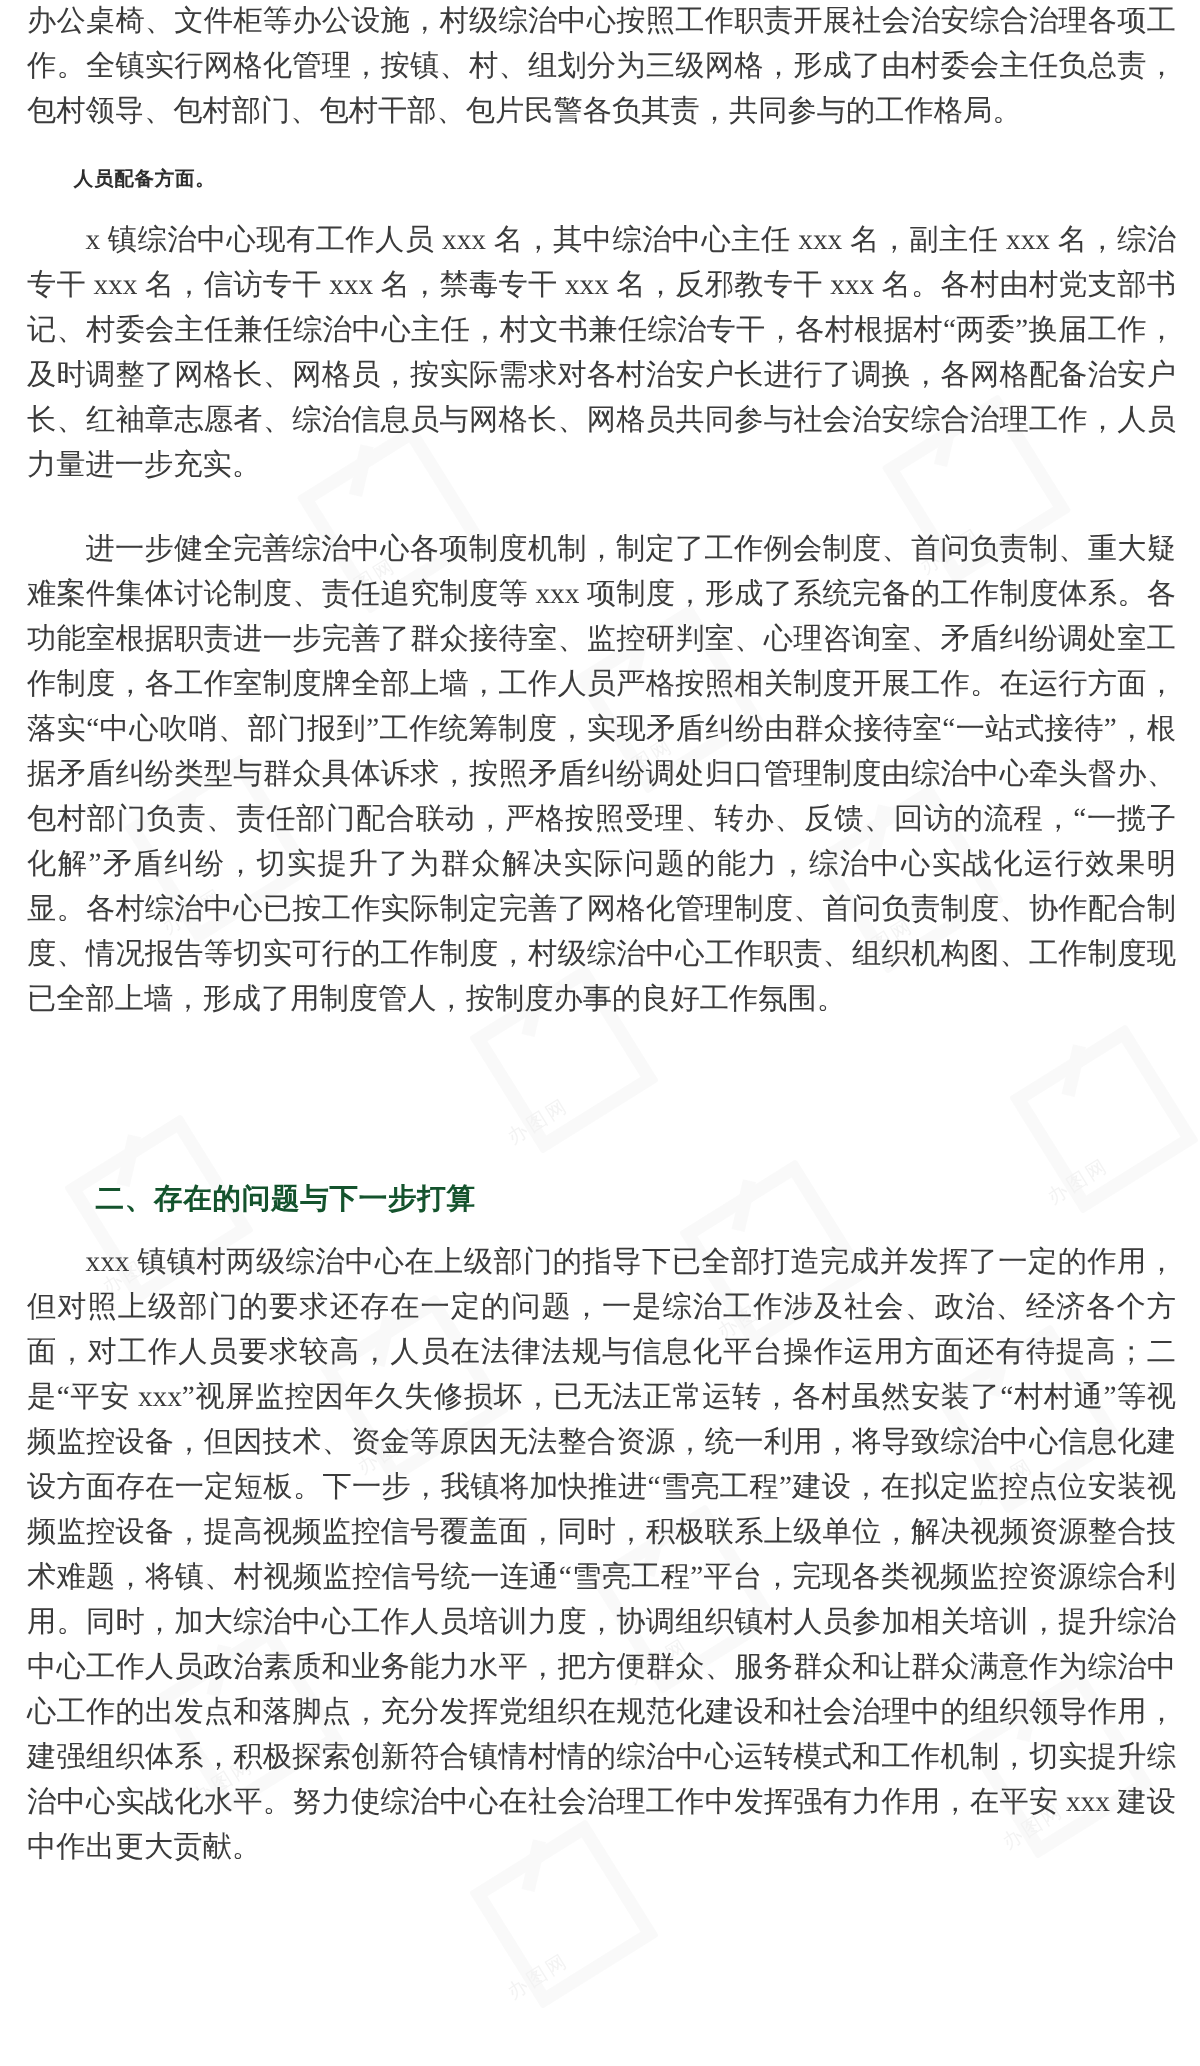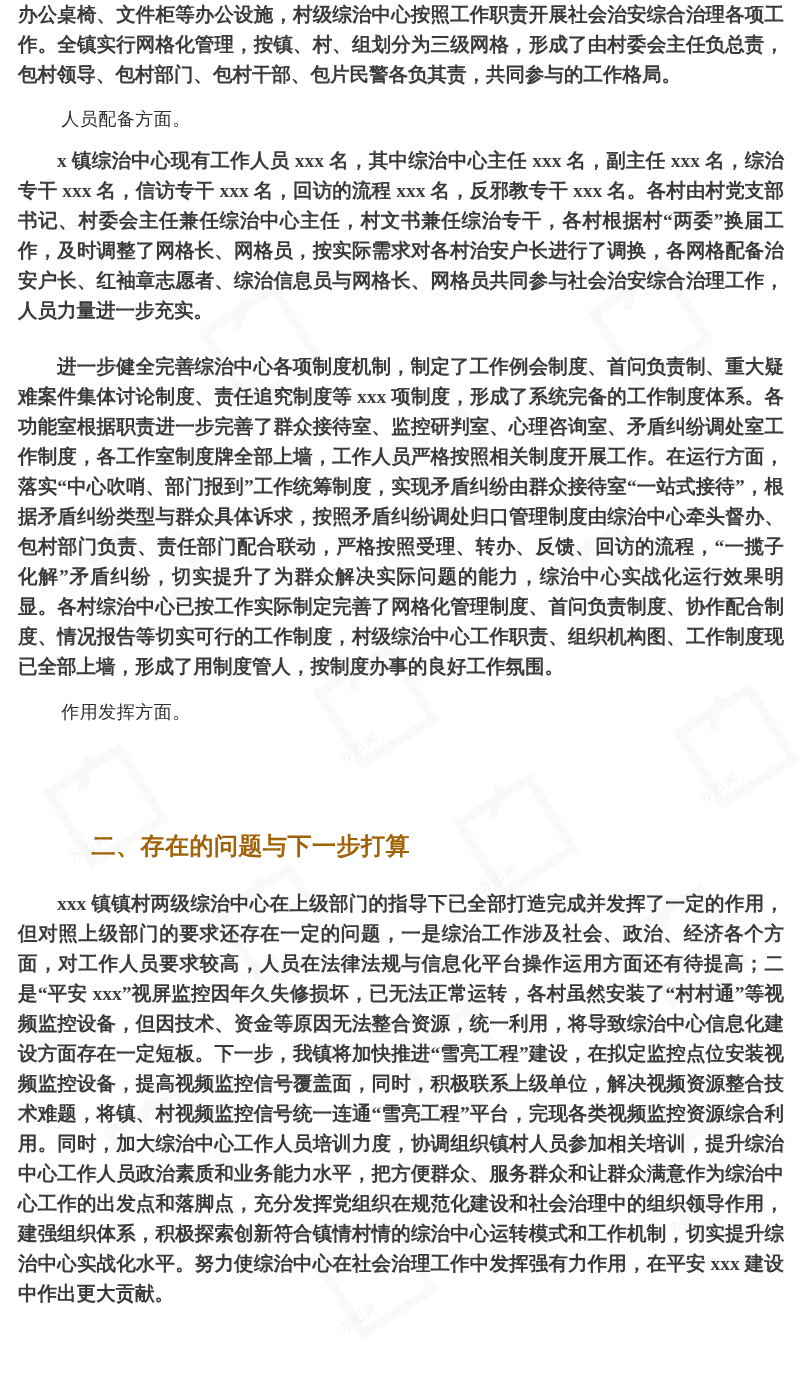--- a/index.html
+++ b/index.html
@@ -65,40 +65,40 @@
   }
 
   p.body-par {
     margin: 0;
     font-size: 19.5px;
     line-height: 30px;
     color: #3b3b3b;
     text-align: justify;
     text-justify: inter-ideograph;
     text-indent: 2em;
-    font-weight: 700;
+    font-weight: 400;
     letter-spacing: 0px;
   }
   p.no-indent {
     text-indent: 0;
   }
   h3.sub-heading {
     margin: 0;
-    font-size: 18px;
+    font-size: 13px;
     line-height: 30px;
     color: #2e2e2e;
-    font-weight: normal;
+    font-weight: bold;
     text-indent: 2.4em;
     letter-spacing: 0.5px;
   }
   h2.sec-heading {
-    margin: 16px;
-    font-size: 24px;
+    margin: 0;
+    font-size: 19px;
     line-height: 30px;
-    color: #a16207;
+    color: #14532d;
     font-weight: bold;
     text-indent: 2.4em;
     letter-spacing: 0.5px;
   }
   .spacer-sm { height: 14px; }
   .spacer-md { height: 15px; }
   .spacer-lg { height: 74px; }
   .spacer-xs { height: 12px; }
 </style>
 </head>
@@ -156,32 +156,31 @@
   <div id="content">
 
     <p class="body-par no-indent">办公桌椅、文件柜等办公设施，村级综治中心按照工作职责开展社会治安综合治理各项工作。全镇实行网格化管理，按镇、村、组划分为三级网格，形成了由村委会主任负总责，包村领导、包村部门、包村干部、包片民警各负其责，共同参与的工作格局。</p>
 
     <div class="spacer-sm"></div>
 
     <h3 class="sub-heading">人员配备方面。</h3>
 
     <div class="spacer-xs"></div>
 
-    <p class="body-par">x 镇综治中心现有工作人员 xxx 名，其中综治中心主任 xxx 名，副主任 xxx 名，综治专干 xxx 名，信访专干 xxx 名，回访的流程 xxx 名，反邪教专干 xxx 名。各村由村党支部书记、村委会主任兼任综治中心主任，村文书兼任综治专干，各村根据村“两委”换届工作，及时调整了网格长、网格员，按实际需求对各村治安户长进行了调换，各网格配备治安户长、红袖章志愿者、综治信息员与网格长、网格员共同参与社会治安综合治理工作，人员力量进一步充实。</p>
+    <p class="body-par">x 镇综治中心现有工作人员 xxx 名，其中综治中心主任 xxx 名，副主任 xxx 名，综治专干 xxx 名，信访专干 xxx 名，禁毒专干 xxx 名，反邪教专干 xxx 名。各村由村党支部书记、村委会主任兼任综治中心主任，村文书兼任综治专干，各村根据村“两委”换届工作，及时调整了网格长、网格员，按实际需求对各村治安户长进行了调换，各网格配备治安户长、红袖章志愿者、综治信息员与网格长、网格员共同参与社会治安综合治理工作，人员力量进一步充实。</p>
 
     <div class="spacer-sm"></div>
 
 
     <div class="spacer-xs"></div>
 
     <p class="body-par">进一步健全完善综治中心各项制度机制，制定了工作例会制度、首问负责制、重大疑难案件集体讨论制度、责任追究制度等 xxx 项制度，形成了系统完备的工作制度体系。各功能室根据职责进一步完善了群众接待室、监控研判室、心理咨询室、矛盾纠纷调处室工作制度，各工作室制度牌全部上墙，工作人员严格按照相关制度开展工作。在运行方面，落实“中心吹哨、部门报到”工作统筹制度，实现矛盾纠纷由群众接待室“一站式接待”，根据矛盾纠纷类型与群众具体诉求，按照矛盾纠纷调处归口管理制度由综治中心牵头督办、包村部门负责、责任部门配合联动，严格按照受理、转办、反馈、回访的流程，“一揽子化解”矛盾纠纷，切实提升了为群众解决实际问题的能力，综治中心实战化运行效果明显。各村综治中心已按工作实际制定完善了网格化管理制度、首问负责制度、协作配合制度、情况报告等切实可行的工作制度，村级综治中心工作职责、组织机构图、工作制度现已全部上墙，形成了用制度管人，按制度办事的良好工作氛围。</p>
 
     <div class="spacer-md"></div>
 
-    <h3 class="sub-heading">作用发挥方面。</h3>
 
     <div class="spacer-lg"></div>
 
 
     <div class="spacer-sm"></div>
 
     <h2 class="sec-heading">二、存在的问题与下一步打算</h2>
 
     <div class="spacer-xs"></div>
 

